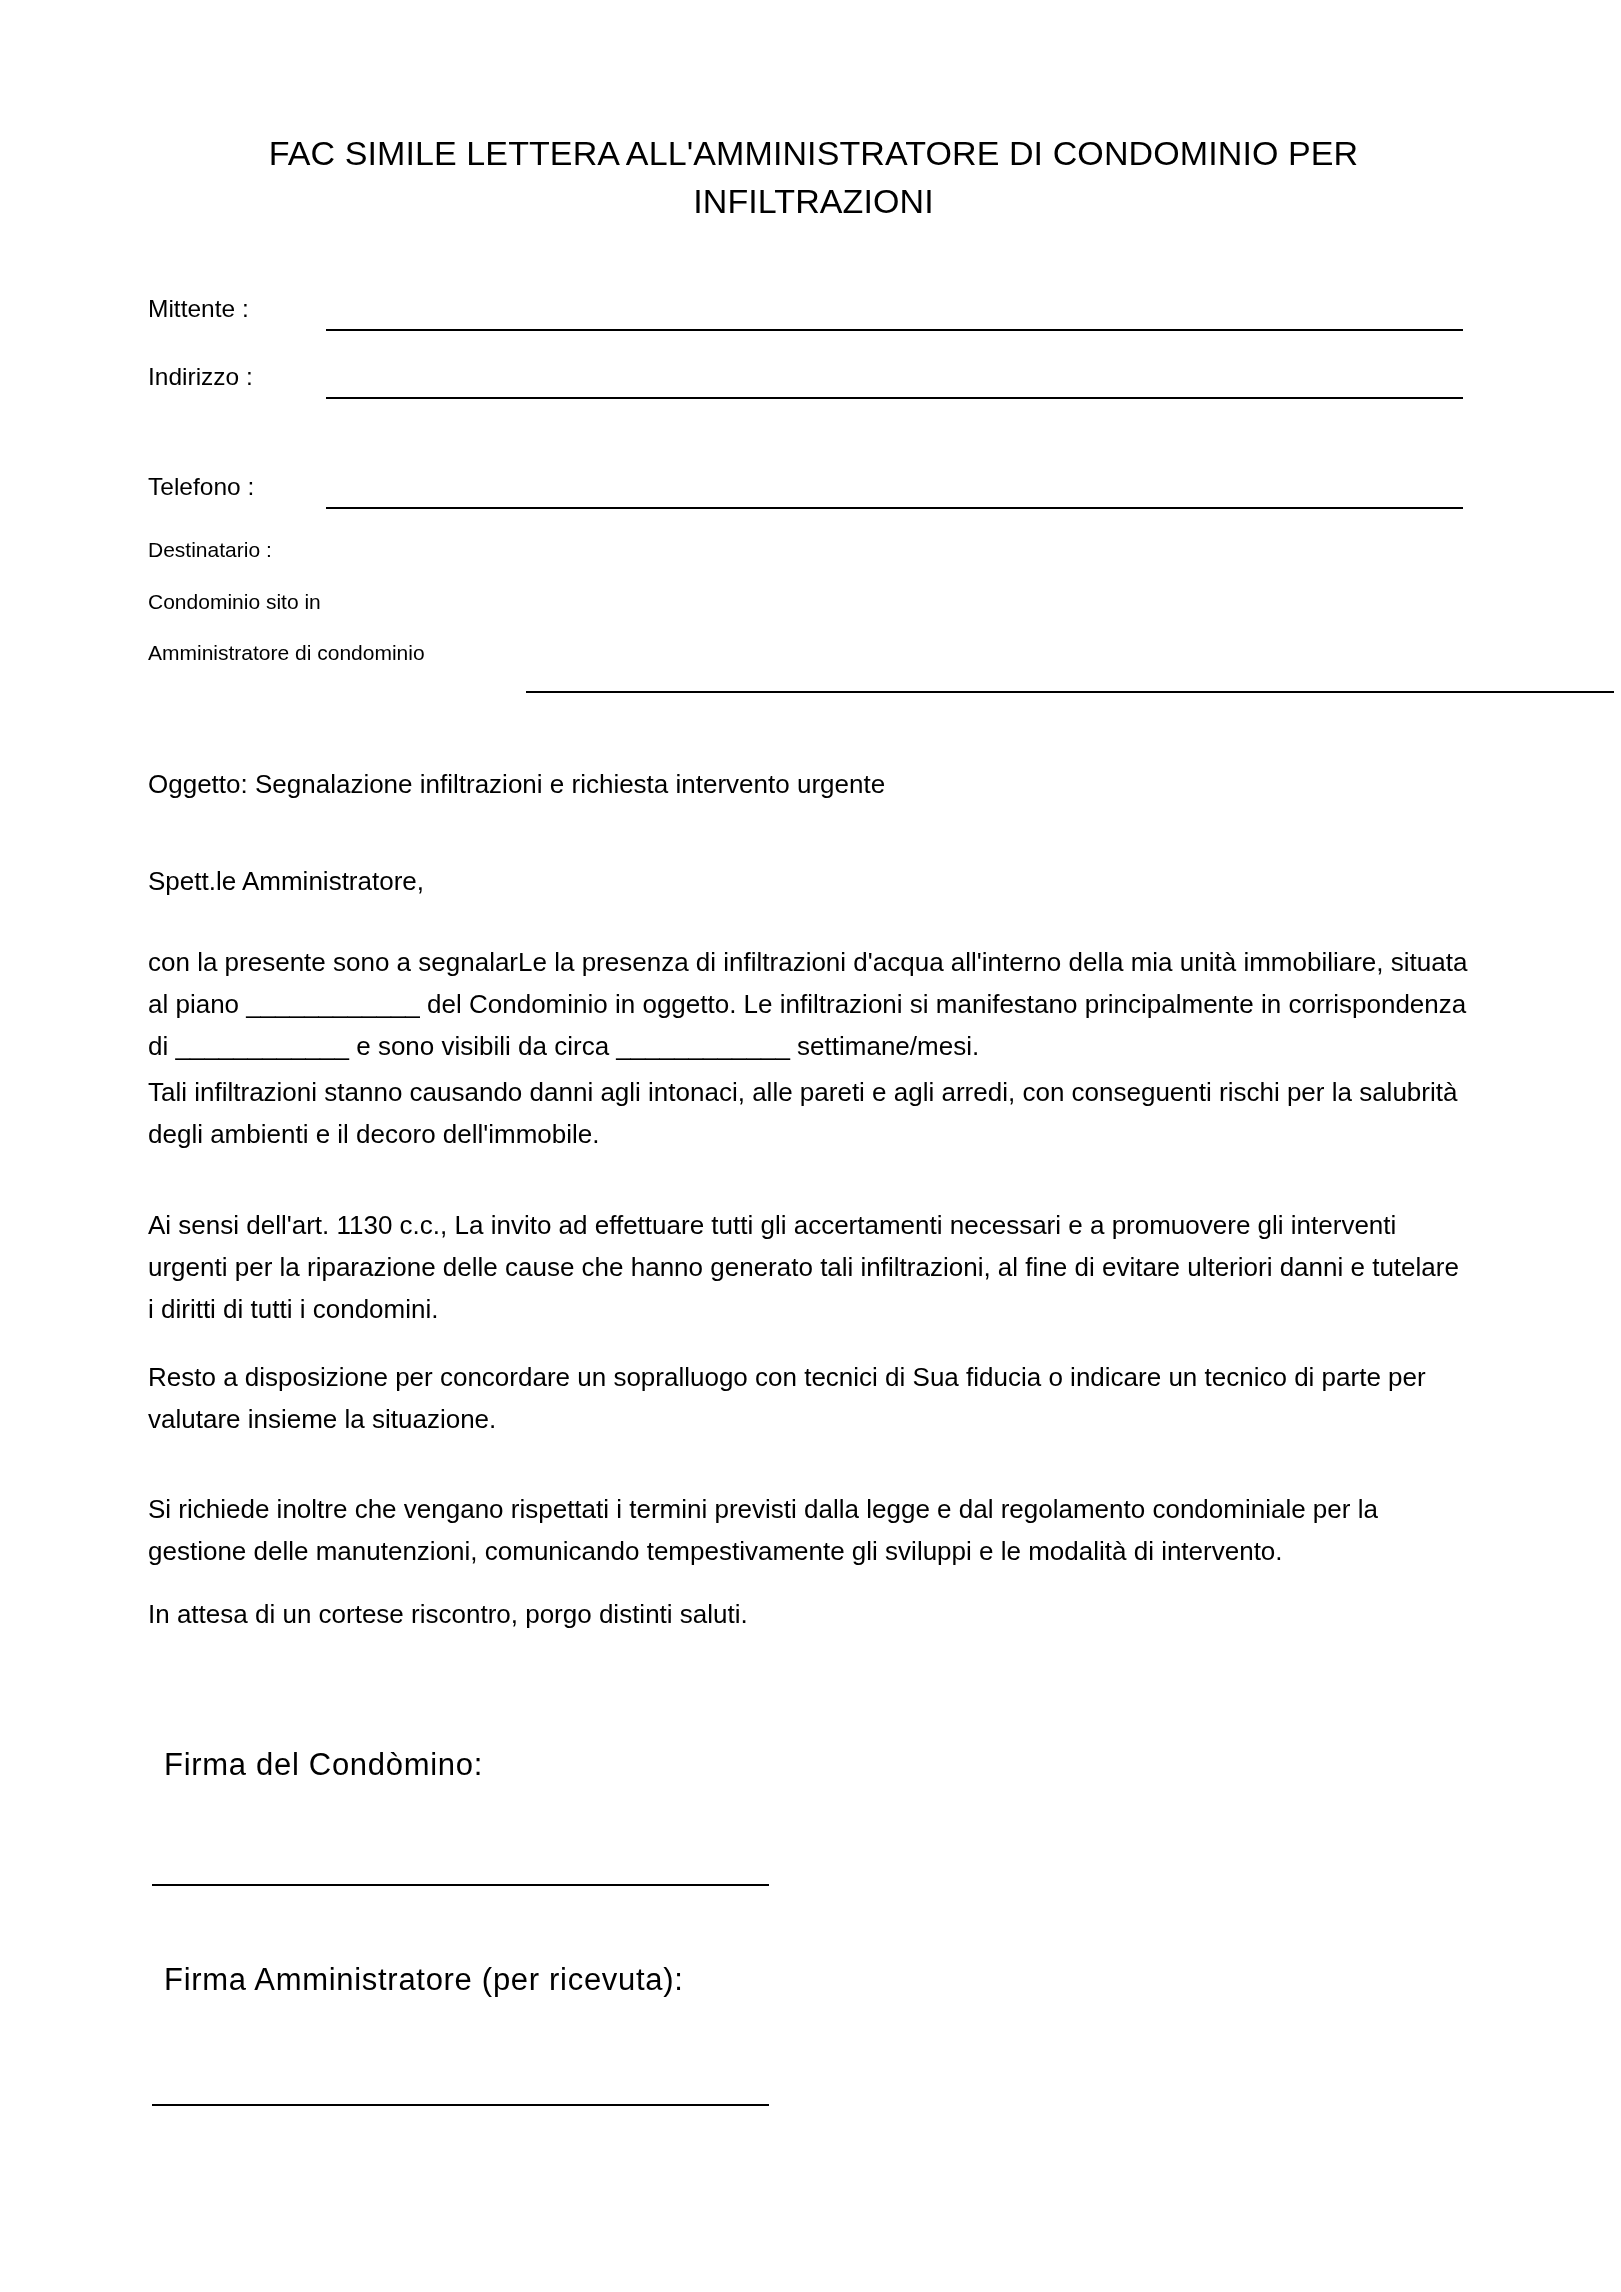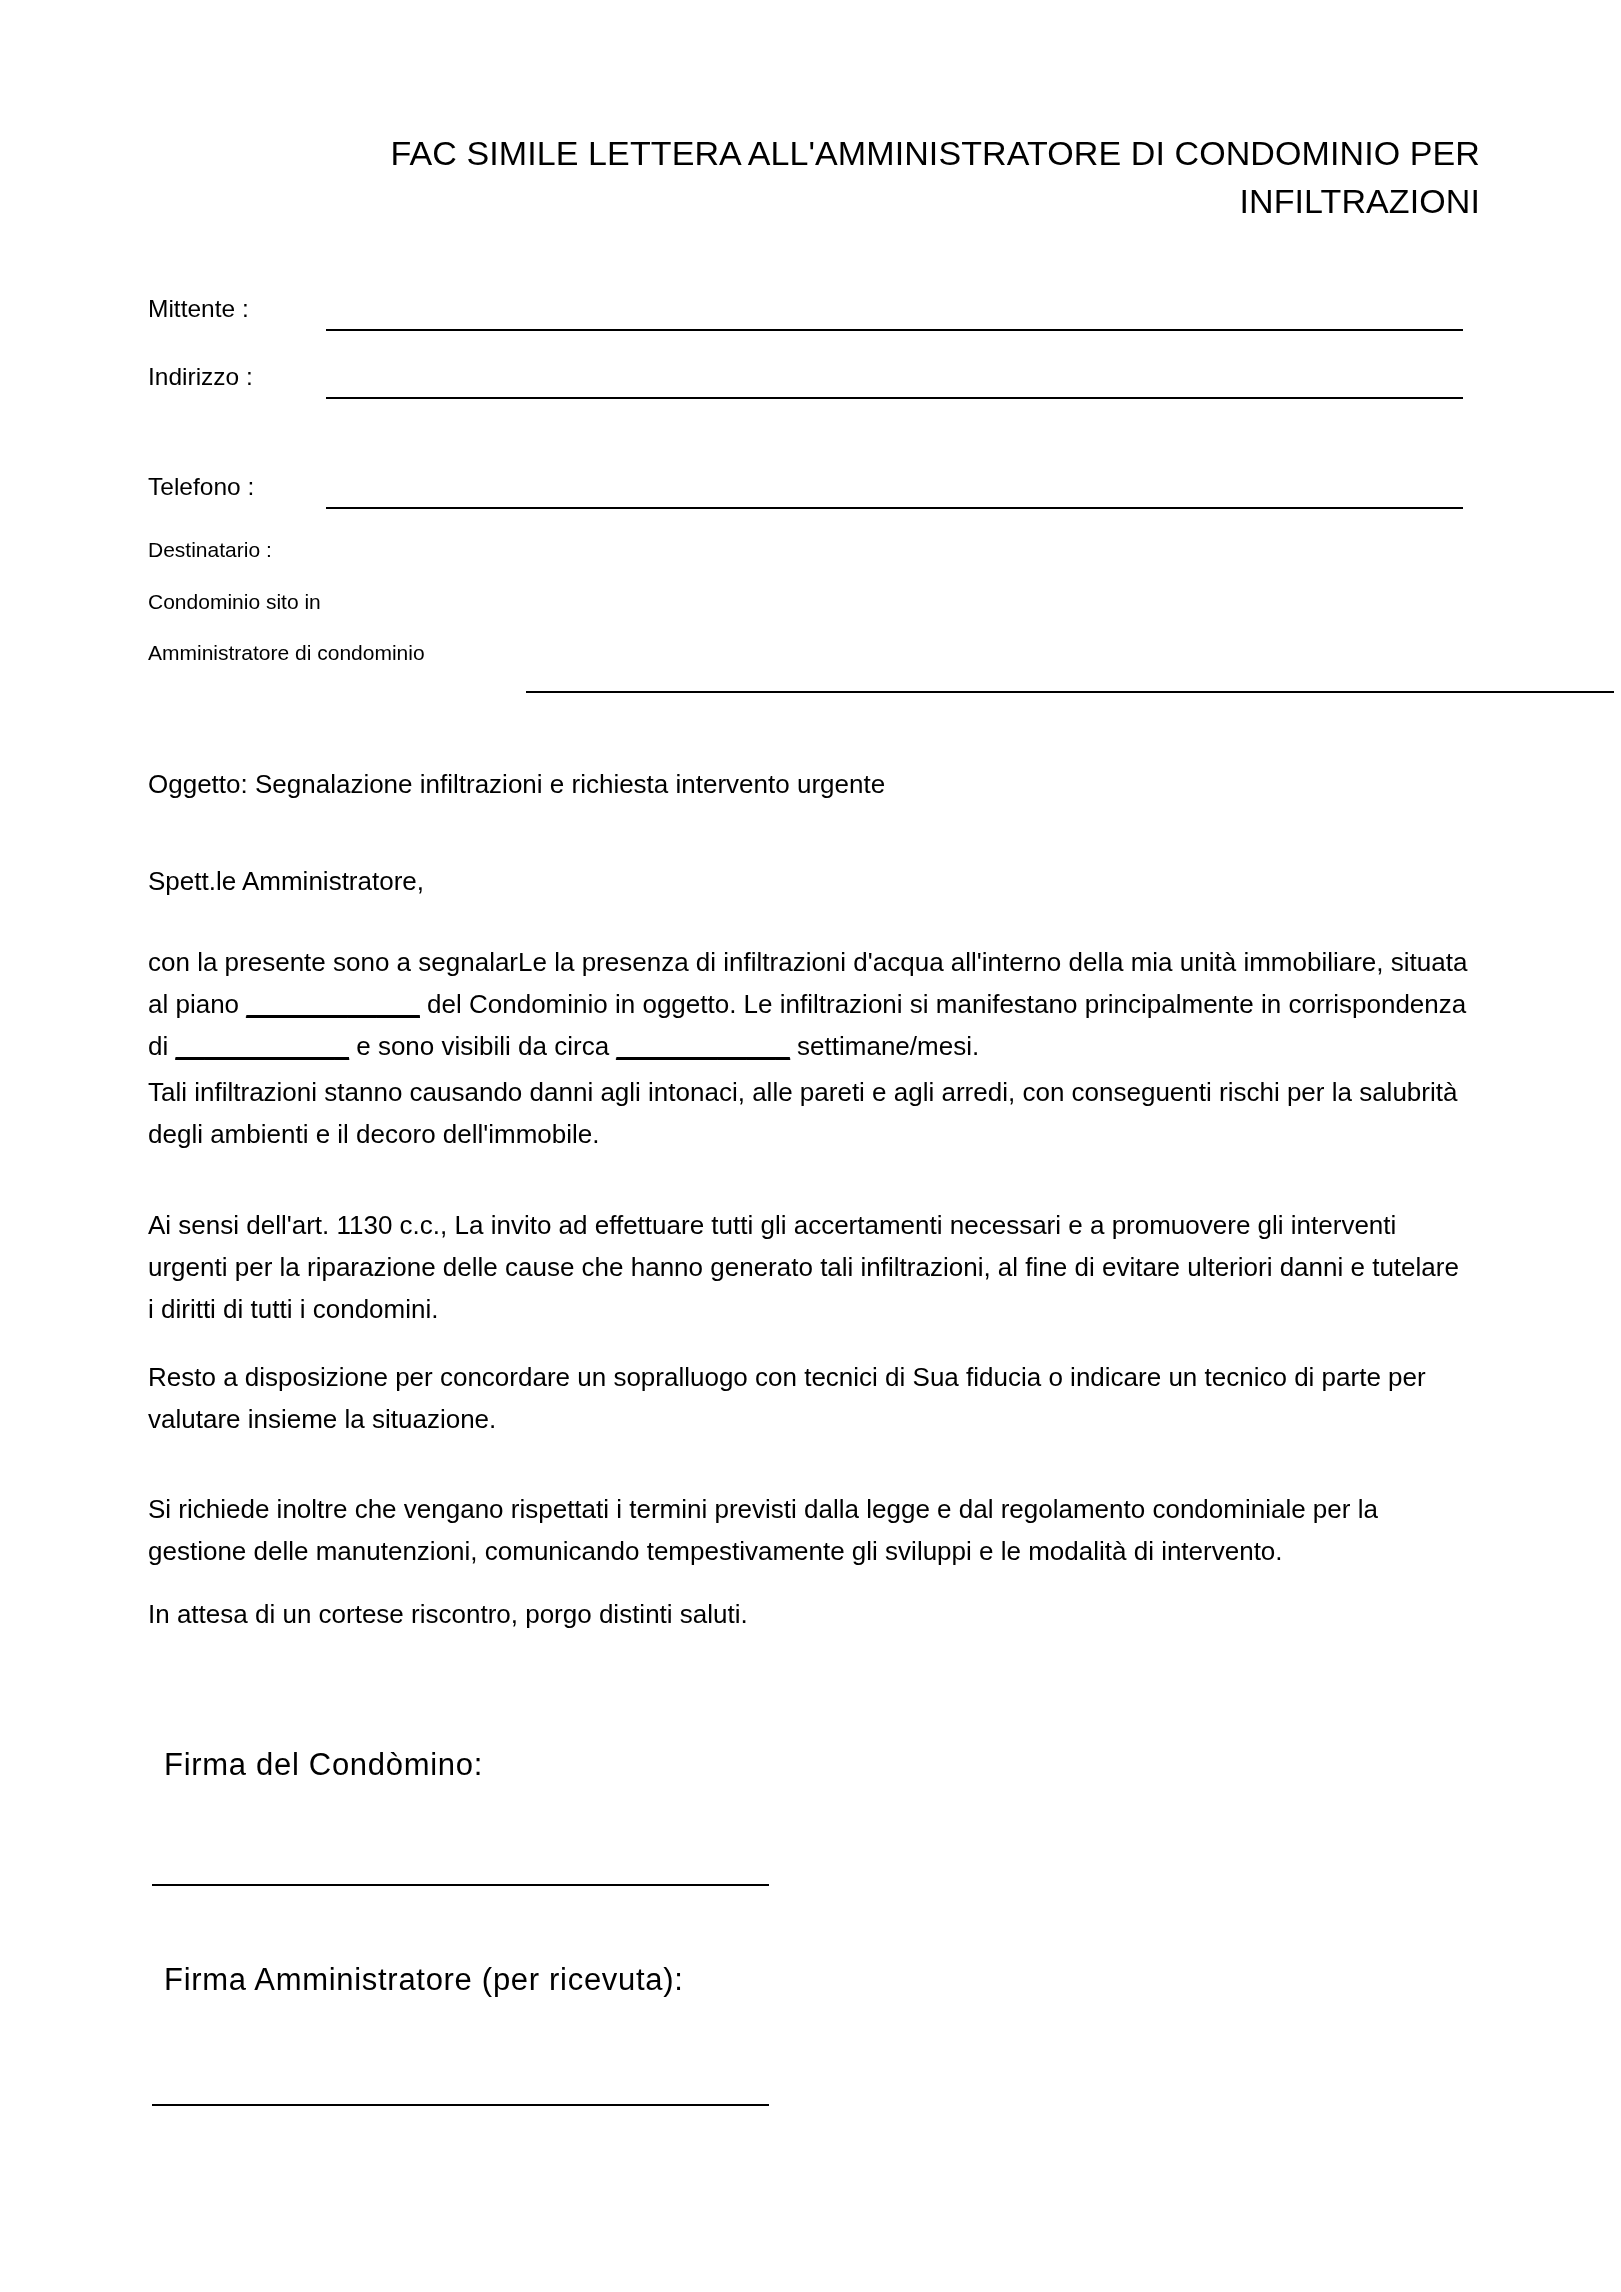--- a/index.html
+++ b/index.html
@@ -20,21 +20,21 @@
     overflow: hidden;
     box-sizing: border-box;
   }
 
   
   .doc-title {
     position: absolute;
     left: 147px;
     top: 106px;
     width: 1333px;
-    text-align: right;
+    text-align: center;
     font-size: 34px;
     line-height: 1.42;
     font-weight: 400;
     letter-spacing: 0.1px;
   }
 
   
   .field-row {
     position: absolute;
     left: 148px;
@@ -93,21 +93,21 @@
 
   #p-oggetto   { top: 763px; }
   #p-saluto    { top: 860px; }
   #p-intro     { top: 941px; }
   #p-danni     { top: 1071px; }
   #p-art1130   { top: 1204px; }
   #p-resto     { top: 1356px; }
   #p-termini   { top: 1488px; }
   #p-chiusura  { top: 1593px; }
 
-  .blank { white-space: pre; text-decoration: underline; }
+  .blank { white-space: pre; }
 
   
   .sign-label {
     position: absolute;
     left: 164px;
     font-size: 31px;
     line-height: 33px;
     letter-spacing: 0.7px;
     white-space: nowrap;
   }

